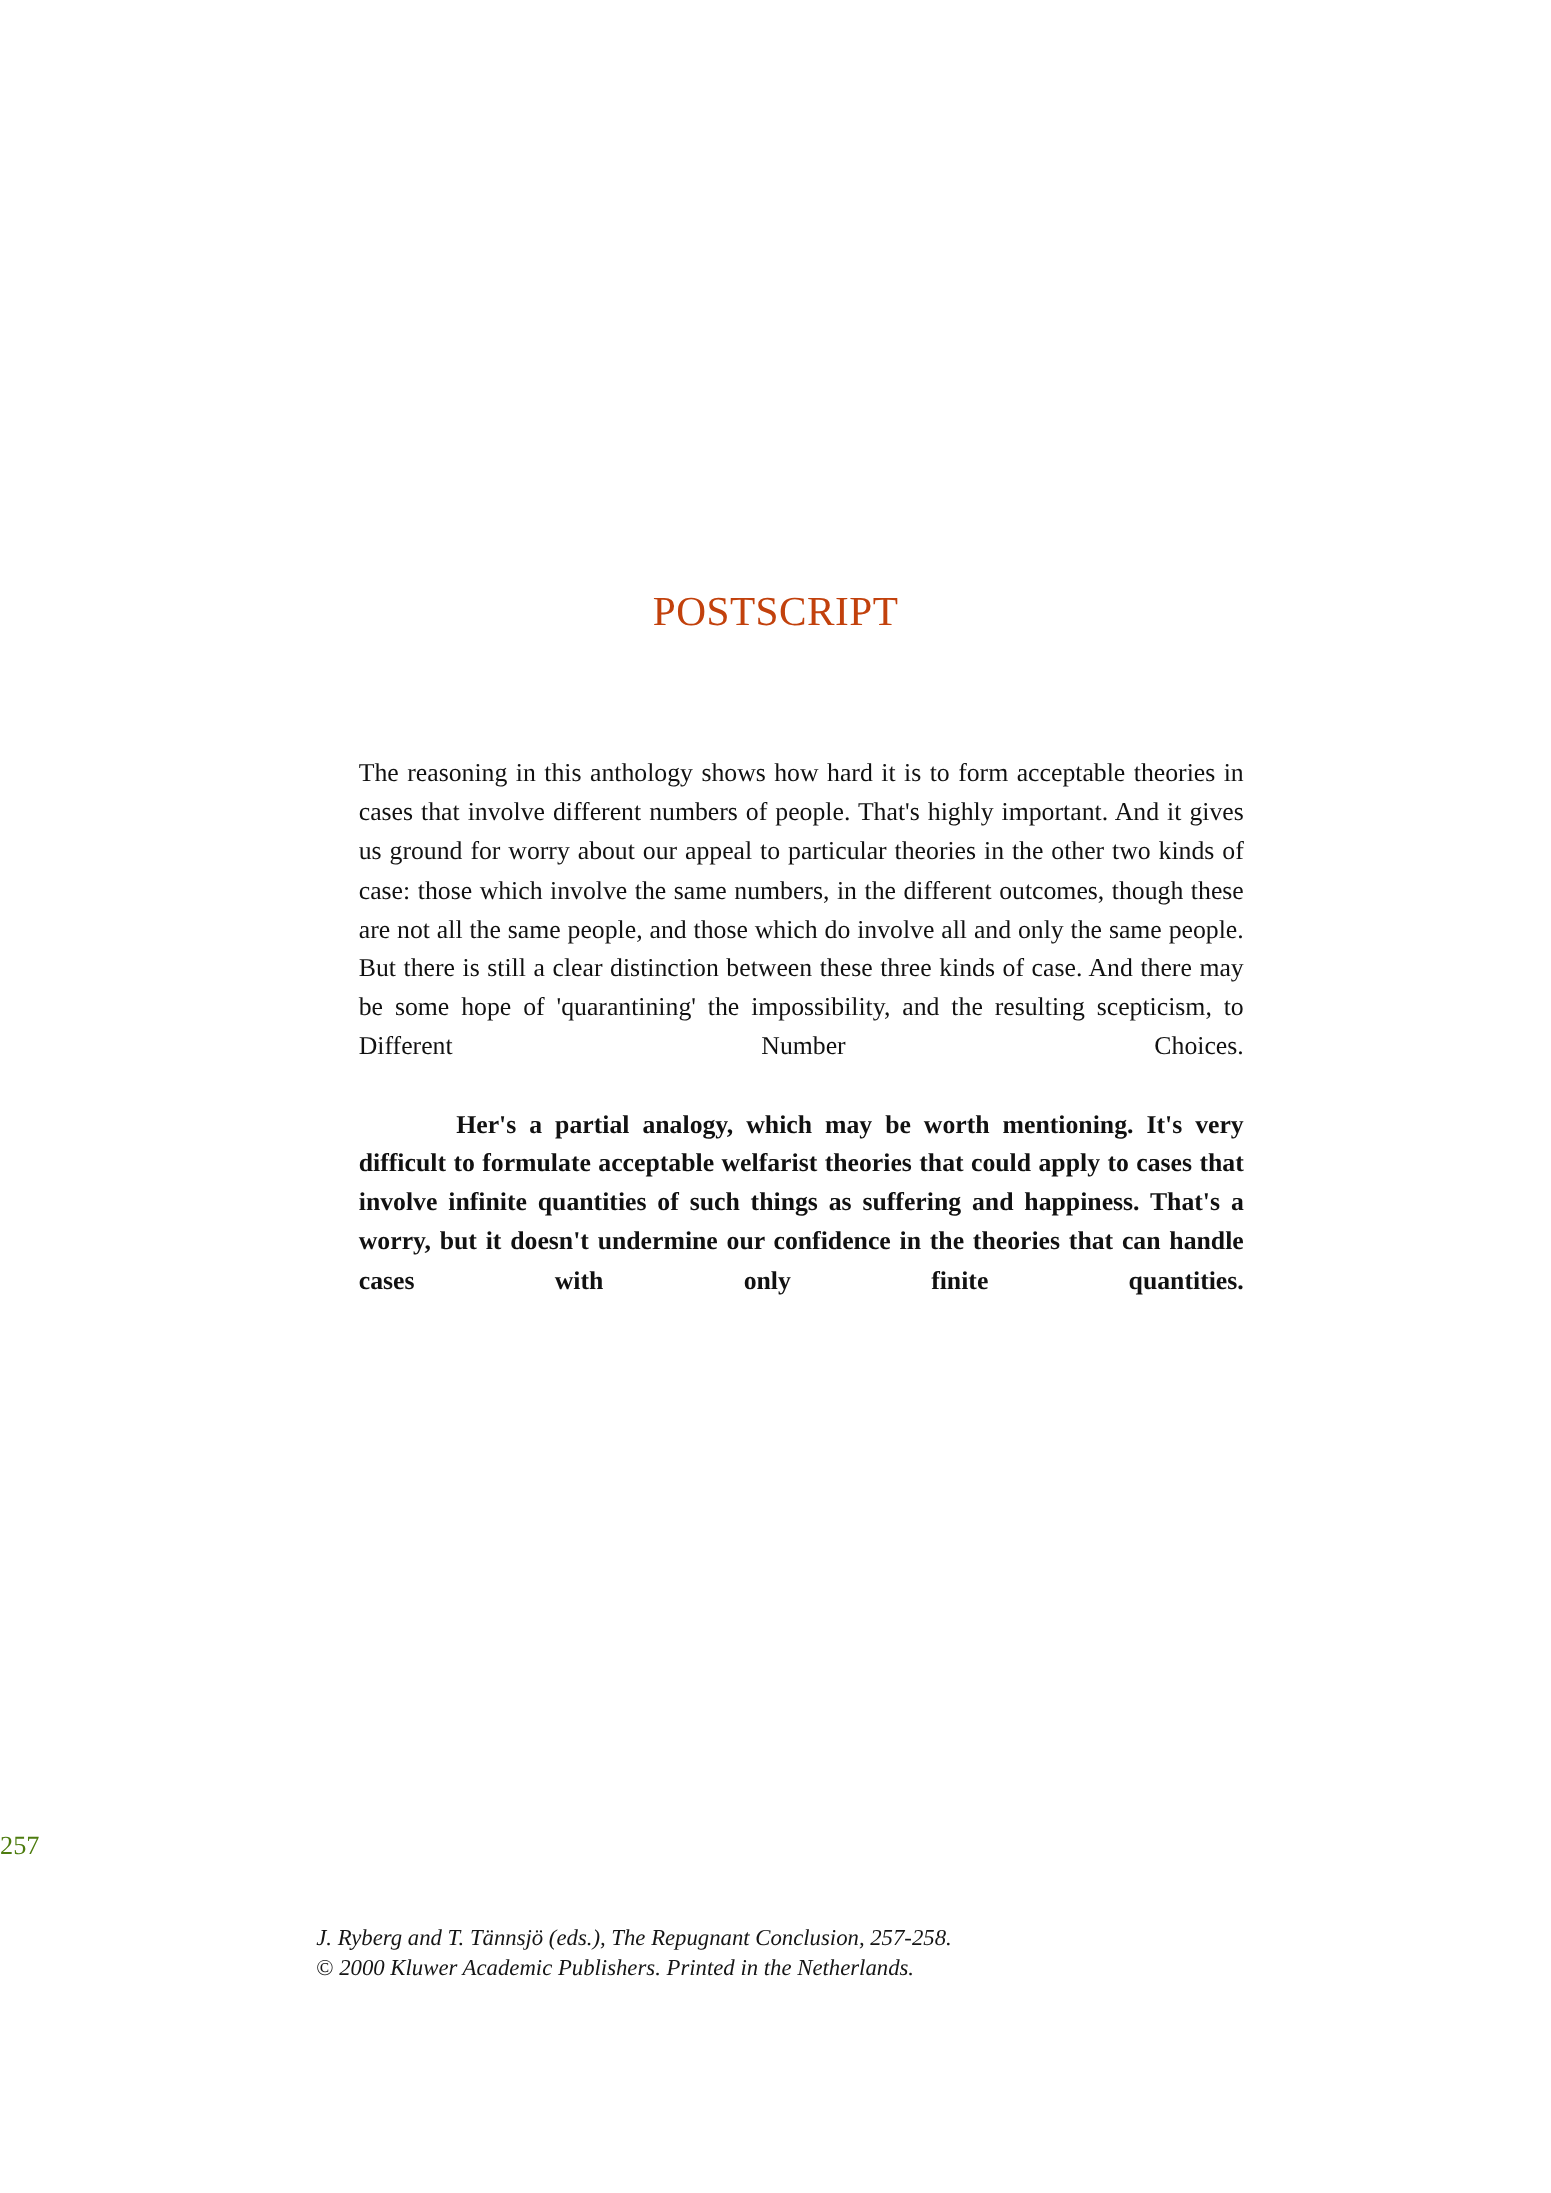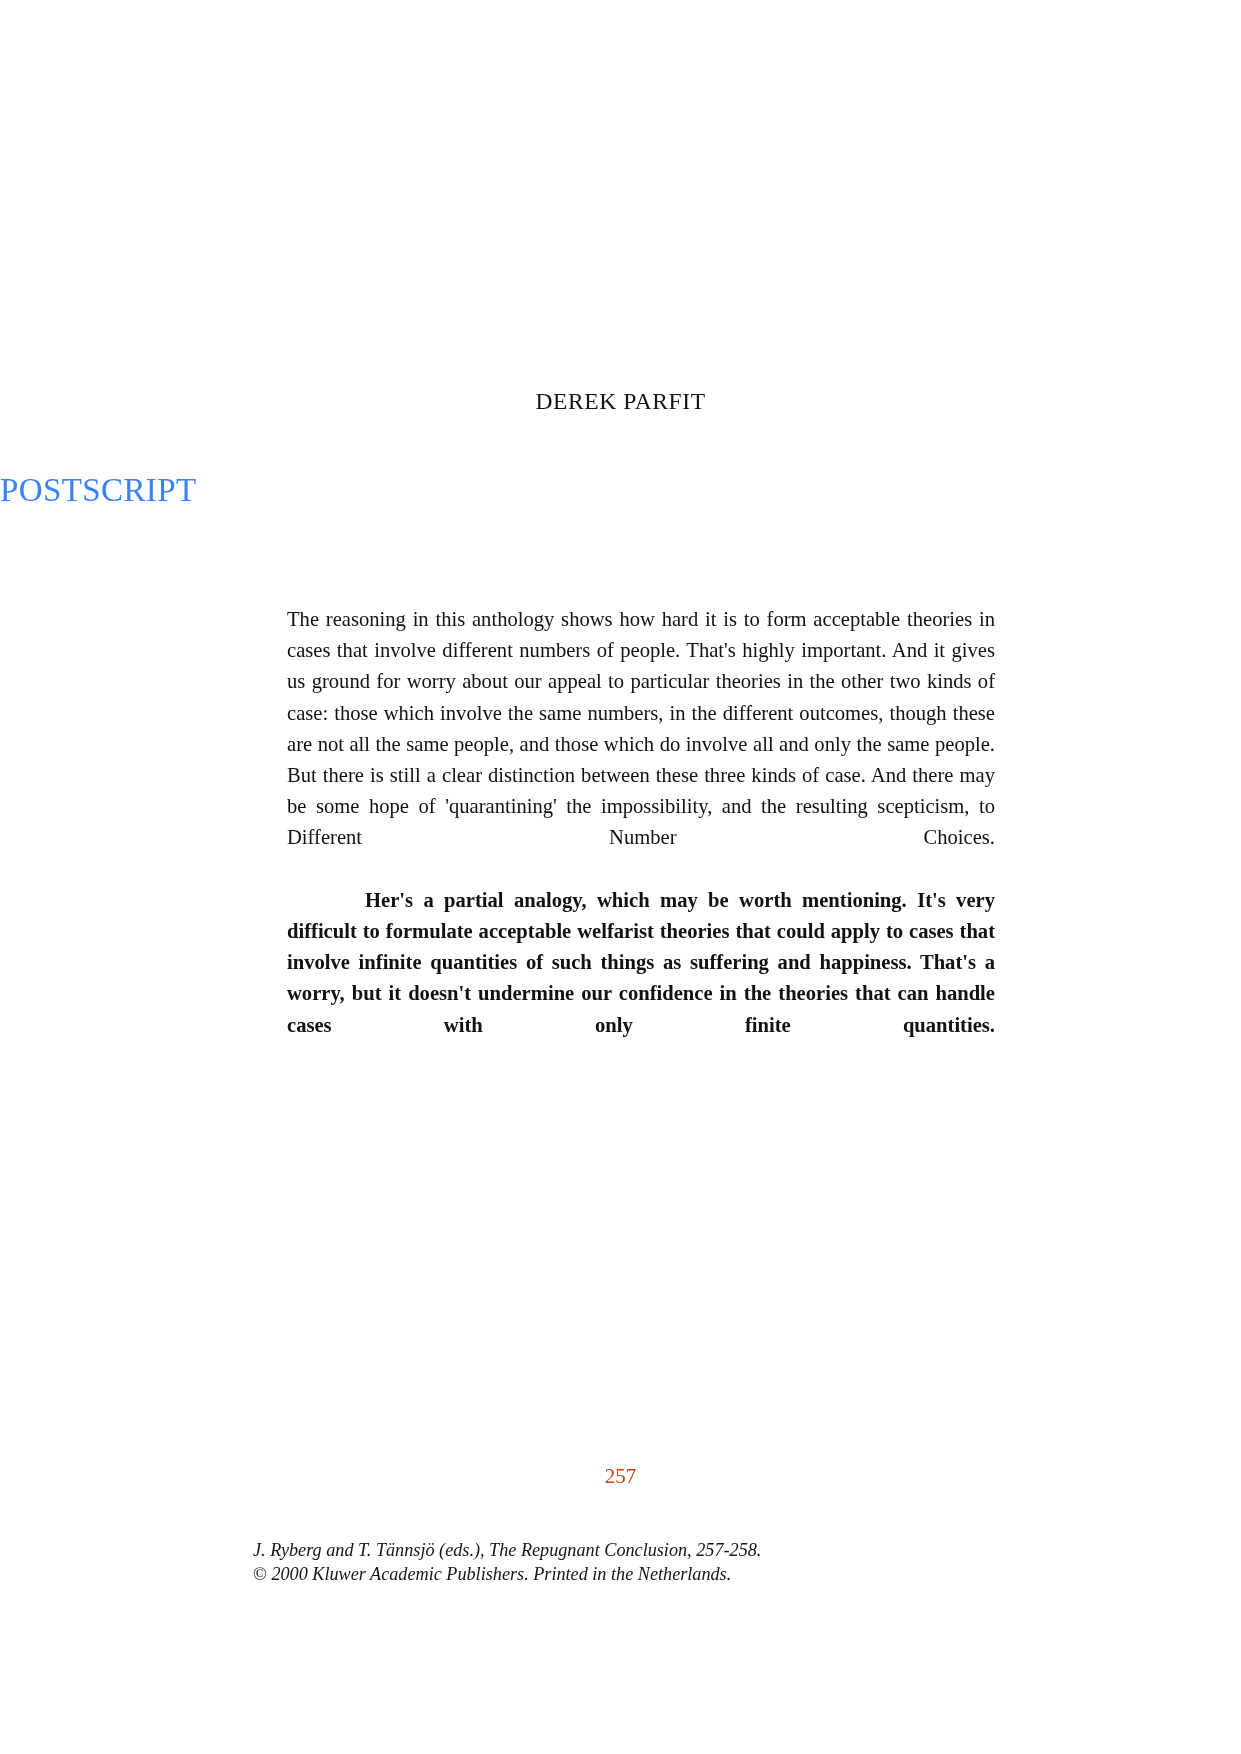--- a/index.html
+++ b/index.html
@@ -33,23 +33,24 @@
     letter-spacing: 0.6px;
     color: #141414;
     font-weight: normal;
   }
 
   .title-line {
     position: absolute;
     left: 0;
     right: 0;
     top: 472px;
+    text-align: center;
     font-size: 33px;
     letter-spacing: 0.4px;
-    color: #3b82f6;
+    color: #c2410c;
     font-weight: normal;
   }
 
   
   .body-block {
     position: absolute;
     left: 253px;
     top: 604px;
     width: 708px;
     margin-left: 34px;
@@ -80,23 +81,22 @@
     display: inline-block;
     width: 100%;
   }
 
   
   .folio {
     position: absolute;
     left: 0;
     right: 0;
     top: 1464px;
-    text-align: center;
     font-size: 21px;
-    color: #c2410c;
+    color: #4d7c0f;
   }
 
   .imprint {
     position: absolute;
     left: 253px;
     top: 1495px;
     width: 760px;
     font-style: italic;
     font-size: 18.2px;
     line-height: 23.5px;
@@ -111,21 +111,20 @@
 
   .imprint .nonitalic {
     font-style: normal;
   }
 </style>
 </head>
 <body>
 
 <div class="page">
 
-  <div class="author-line">DEREK PARFIT</div>
 
   <div class="title-line">POSTSCRIPT</div>
 
   <div class="body-block">
     <p class="para">The reasoning in this anthology shows how hard it is to form acceptable theories in cases that involve different numbers of people. That's highly important. And it gives us ground for worry about our appeal to particular theories in the other two kinds of case: those which involve the same numbers, in the different outcomes, though these are not all the same people, and those which do involve all and only the same people. But there is still a clear distinction between these three kinds of case. And there may be some hope of 'quarantining' the impossibility, and the resulting scepticism, to Different Number Choices.</p>
     <p class="para indent">Her's a partial analogy, which may be worth mentioning. It's very difficult to formulate acceptable welfarist theories that could apply to cases that involve infinite quantities of such things as suffering and happiness. That's a worry, but it doesn't undermine our confidence in the theories that can handle cases with only finite quantities.</p>
   </div>
 
   <div class="folio">257</div>
 

